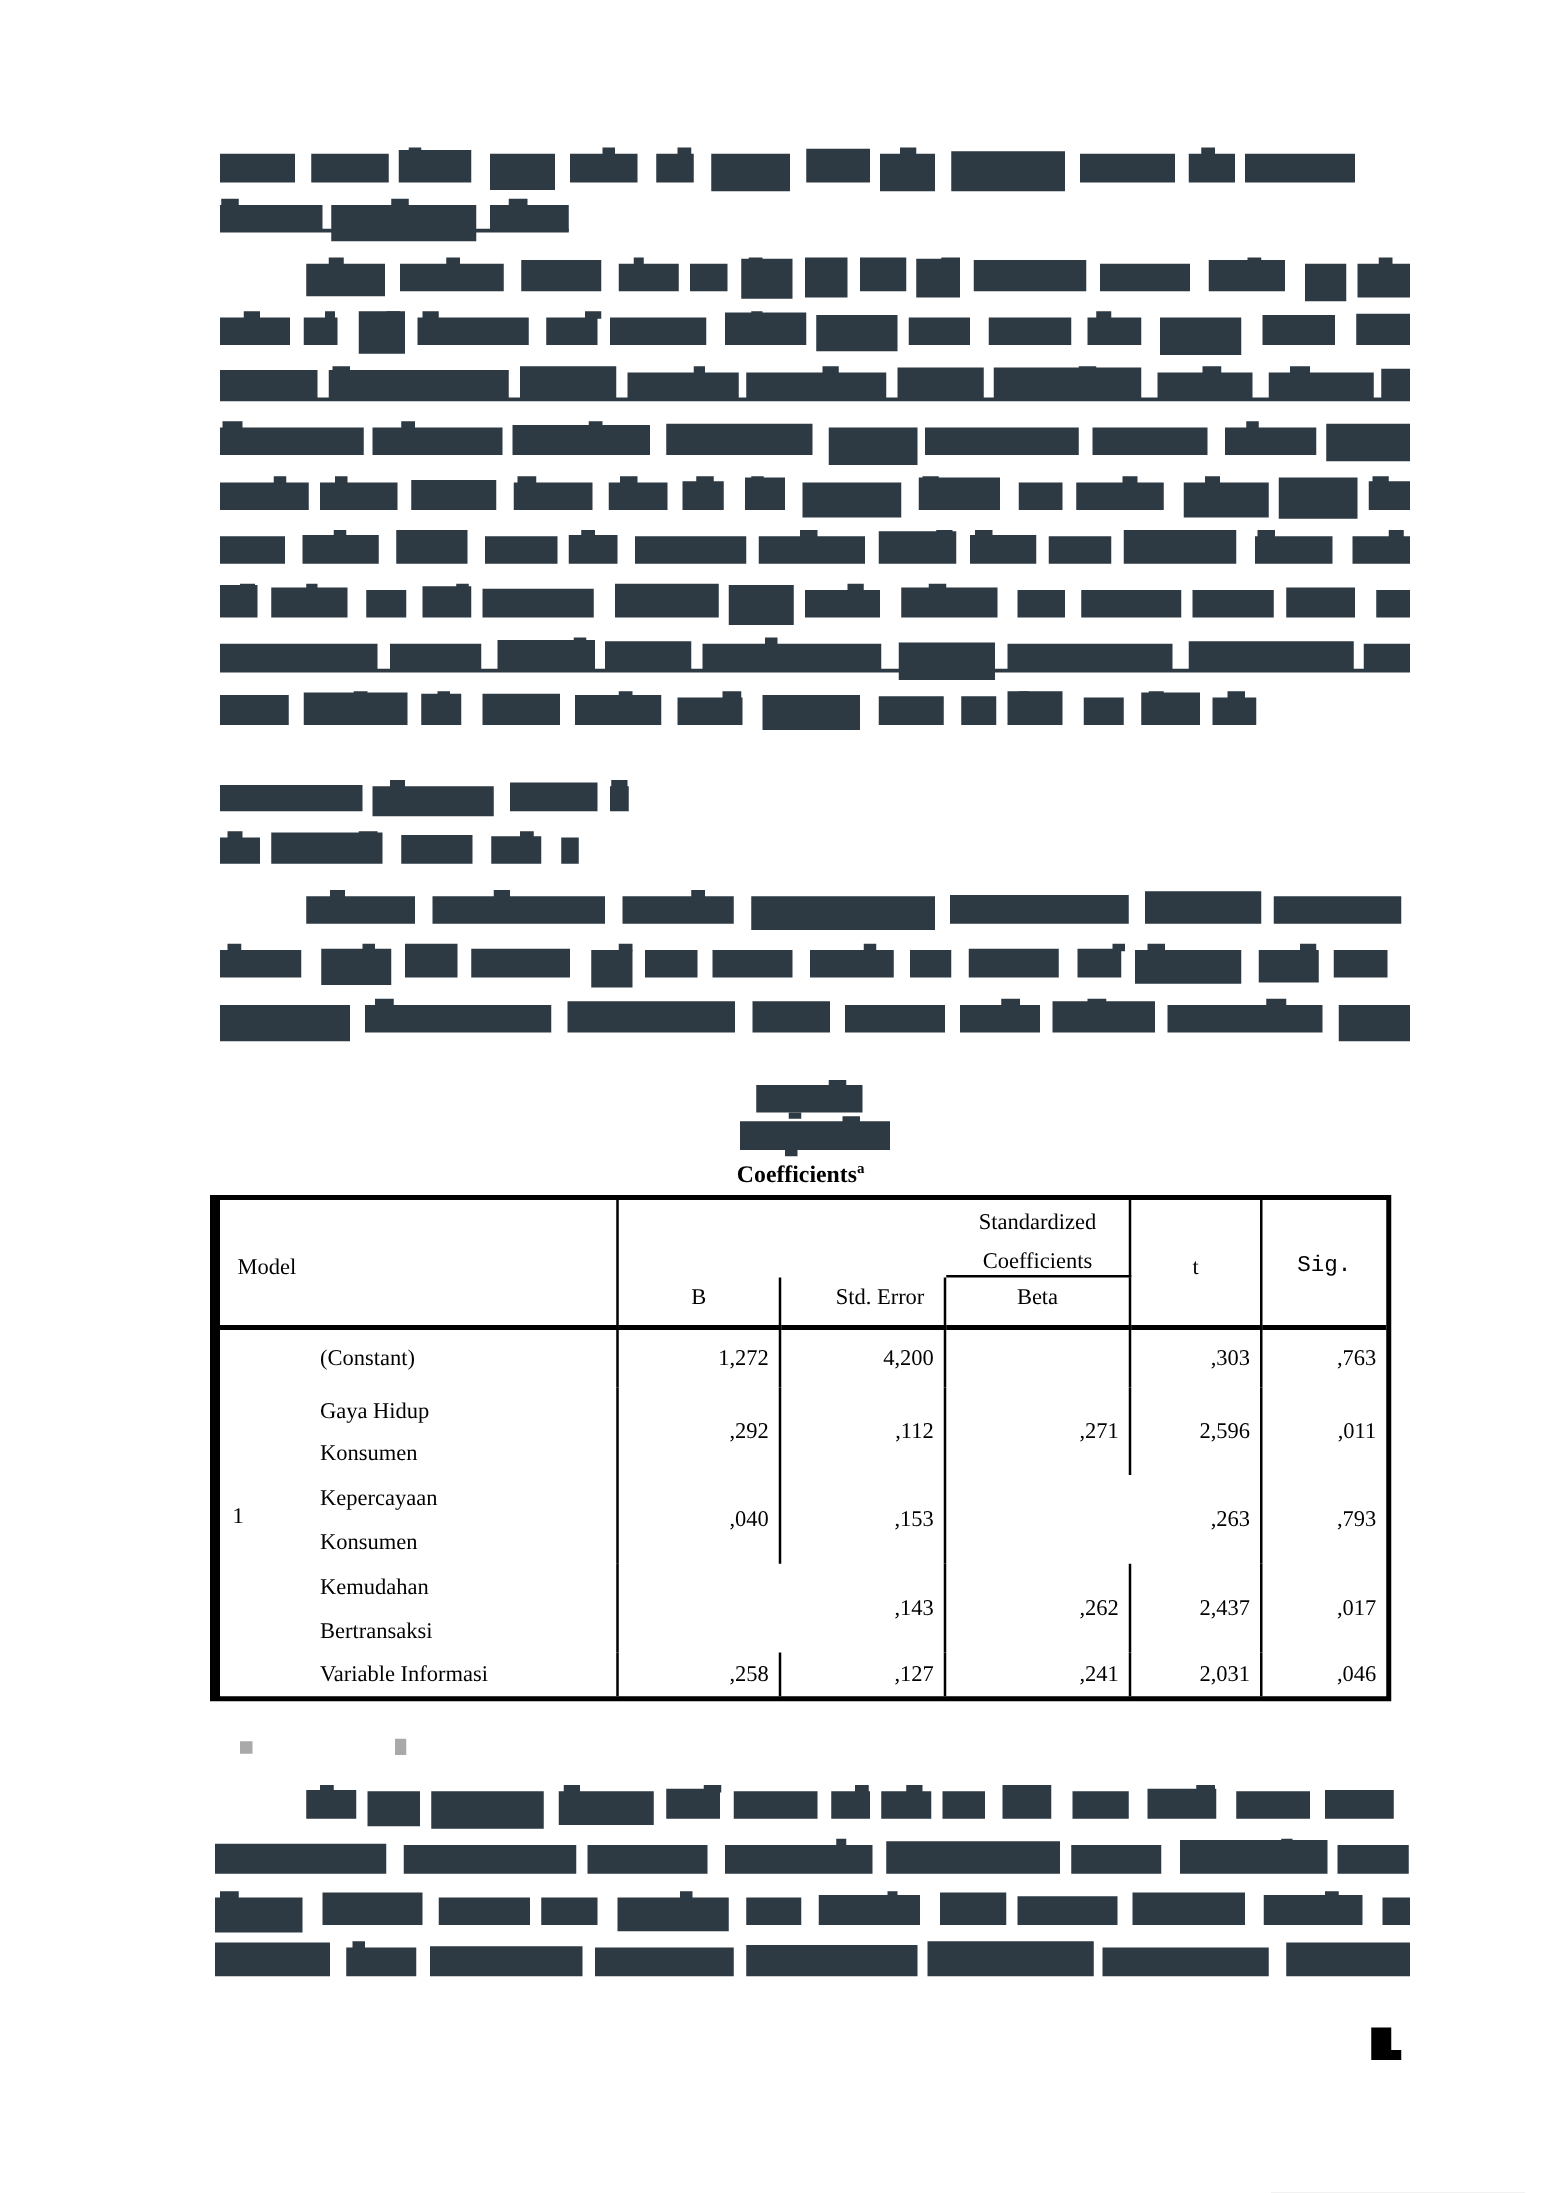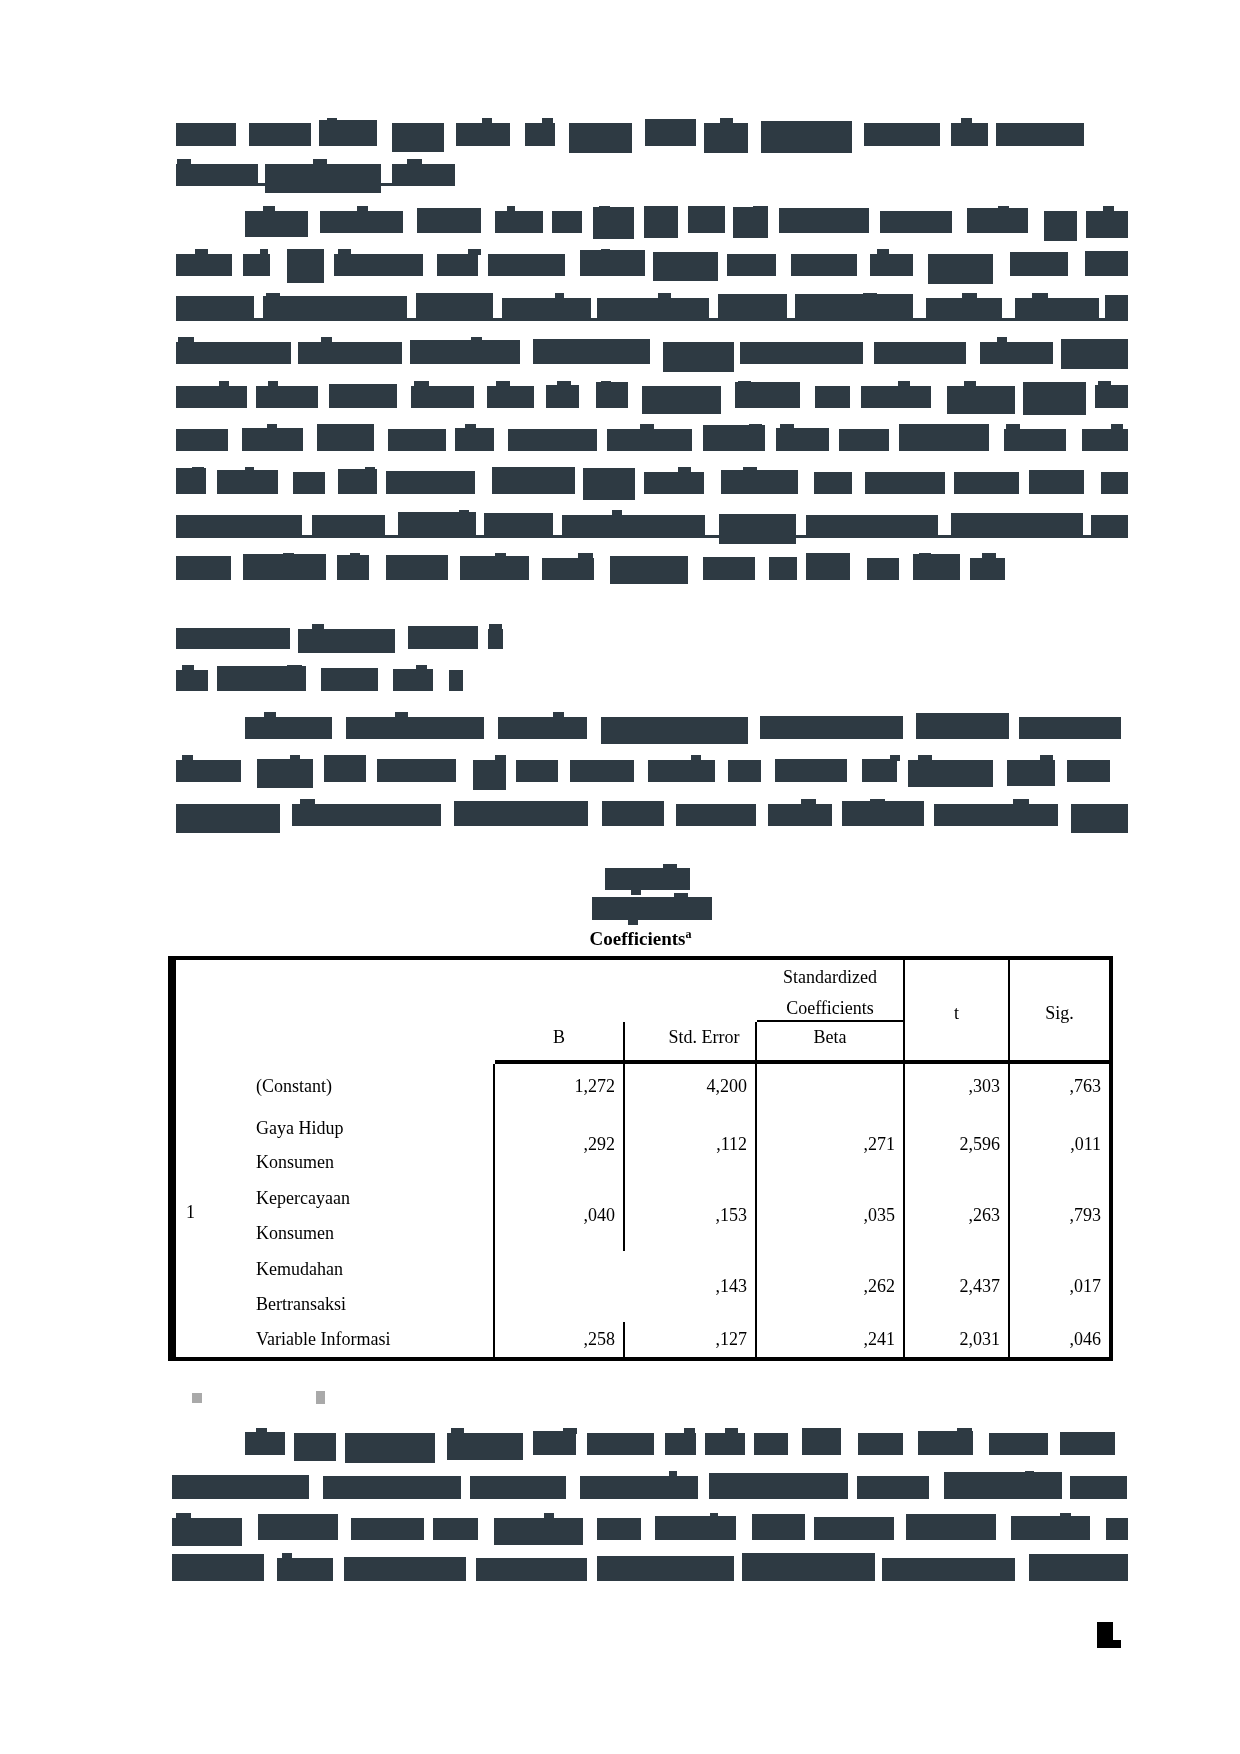--- a/index.html
+++ b/index.html
@@ -34,21 +34,21 @@
     background:#fff;
   }
   #coeff-table .cell{box-sizing:border-box;display:flex;align-items:center;}
   .bR{border-right:2px solid #000;}
   .bB2{border-bottom:2px solid #000;}
   .bB4{border-bottom:4px solid #000;}
   .hdr-model{grid-area:1/1/3/2;align-items:flex-start;padding:8px 0 0 14px;}
   .hdr-unstd{grid-area:1/2/2/4;justify-content:center;text-align:center;padding-top:6px;align-items:flex-start;line-height:1.75;}
   .hdr-std{grid-area:1/4/2/5;justify-content:center;text-align:center;padding-top:6px;align-items:flex-start;line-height:1.75;}
   .hdr-t{grid-area:1/5/3/6;justify-content:center;align-items:flex-start;padding-top:8px;}
-  .hdr-sig{grid-area:1/6/3/7;justify-content:center;align-items:flex-start;padding-top:8px;}
+  .hdr-sig{grid-area:1/6/3/7;justify-content:center;align-items:flex-start;padding-top:8px;font-family:Liberation Mono, monospace;}
   .hdr-b{grid-area:2/2/3/3;justify-content:center;align-items:flex-end;padding-bottom:6px;}
   .hdr-se{grid-area:2/3/3/4;justify-content:center;align-items:flex-end;padding-bottom:6px;padding-left:28px;}
   .hdr-beta{grid-area:2/4/3/5;justify-content:center;align-items:flex-end;padding-bottom:6px;}
   .lbl{padding-left:80px;}
   .lbl .two{display:block;line-height:1.9;}
   .val{justify-content:flex-end;padding-right:8px;}
   #model-one{position:absolute;left:10px;top:241px;font-size:18px;}
 
   
   #footnote{
@@ -421,20 +421,21 @@
       <div style="position: absolute; left: 192px; top: 1393px; width: 10px; height: 10px; background: rgb(169, 169, 169);"></div>
       <div style="position: absolute; left: 316px; top: 1391px; width: 9px; height: 13px; background: rgb(169, 169, 169);"></div>
       <div style="position: absolute; left: 1097px; top: 1622px; width: 16px; height: 26px; background: rgb(0, 0, 0);"></div>
       <div style="position: absolute; left: 1109px; top: 1640px; width: 12px; height: 8px; background: rgb(0, 0, 0);"></div>
     </div>
 
   <div id="table-title"><span>Coefficients</span><sup>a</sup></div>
 
   <div id="coeff-table">
 
+    <div class="cell hdr-model bR bB4">Model</div>
     <div class="cell hdr-std bR bB2">Standardized Coefficients</div>
     <div class="cell hdr-t bR bB4">t</div>
     <div class="cell hdr-sig bB4">Sig.</div>
     <div class="cell hdr-b bR bB4">B</div>
     <div class="cell hdr-se bR bB4">Std. Error</div>
     <div class="cell hdr-beta bR bB4">Beta</div>
 
     <div class="cell lbl bR" style="grid-area:3/1/4/2">
         <span>(Constant)</span>
       </div>
@@ -457,21 +458,20 @@
     <div class="cell val" style="grid-area:4/6/5/7">,011</div>
 
     <div class="cell lbl bR" style="grid-area:5/1/6/2">
         <span>
           <span class="two">Kepercayaan</span>
           <span class="two">Konsumen</span>
         </span>
       </div>
     <div class="cell val bR" style="grid-area:5/2/6/3">,040</div>
     <div class="cell val bR" style="grid-area:5/3/6/4">,153</div>
-    <div class="cell val bR" style="grid-area:5/4/6/5">,035</div>
     <div class="cell val bR" style="grid-area:5/5/6/6">,263</div>
     <div class="cell val" style="grid-area:5/6/6/7">,793</div>
 
     <div class="cell lbl bR" style="grid-area:6/1/7/2">
         <span>
           <span class="two">Kemudahan</span>
           <span class="two">Bertransaksi</span>
         </span>
       </div>
     <div class="cell val bR" style="grid-area:6/3/7/4">,143</div>

